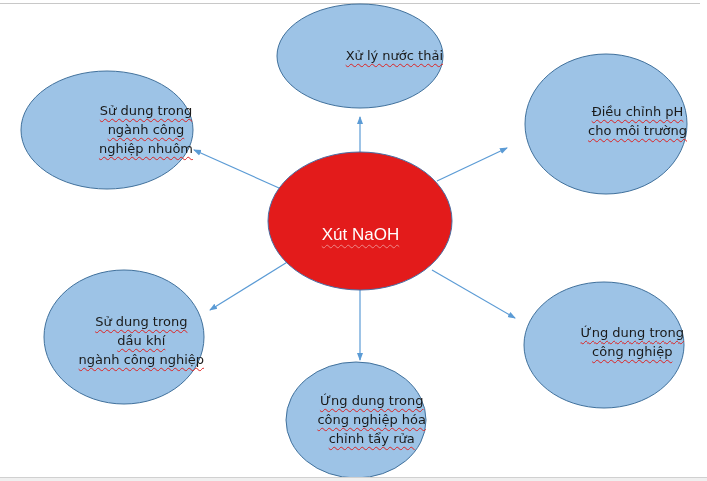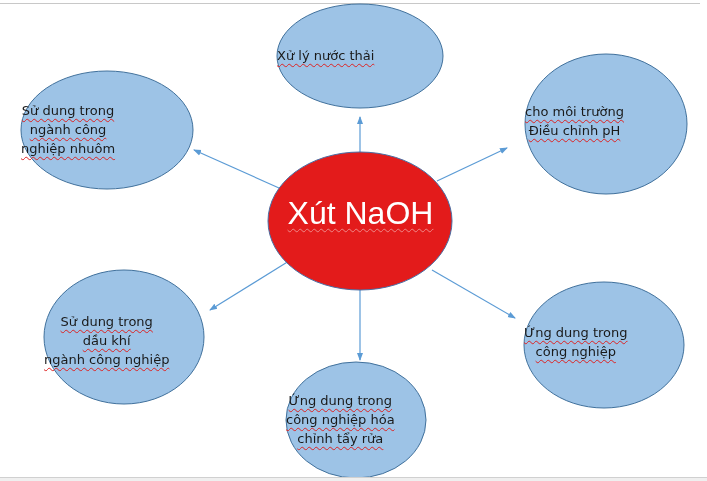--- a/index.html
+++ b/index.html
@@ -3,25 +3,25 @@
   <meta charset="utf-8">
   <style>
     html, body { margin: 0; padding: 0; background: #ffffff; }
     body { width: 707px; height: 481px; position: relative; overflow: hidden; font-family: "Liberation Sans", sans-serif; }
     .topline { position: absolute; left: 0; top: 3px; width: 700px; height: 1px; background: #c8c8c8; }
     .bottombar { position: absolute; left: 0; top: 477px; width: 707px; height: 4px; background: #efefef; border-top: 1px solid #d0d0d0; }
     svg.diagram { position: absolute; left: 0; top: 0; }
     .node-label {
       position: absolute; text-align: center; color: #1a1a1a;
       font-family: "DejaVu Sans", sans-serif; font-size: 13px; line-height: 19px;
-      display: flex; align-items: center; justify-content: flex-start;
+      display: flex; align-items: center; justify-content: flex-end;
     }
     .node-label span.line { display: block; text-decoration: underline wavy #d22; text-decoration-thickness: 1px; text-underline-offset: 3px; }
-    .center-label { position: absolute; color: #ffffff; font-family: "Liberation Sans", sans-serif; font-size: 32px;
-      display: flex; align-items: flex-start; justify-content: center; text-align: center; }
+    .center-label { position: absolute; color: #ffffff; font-family: "Liberation Sans", sans-serif; font-size: 17px;
+      display: flex; align-items: flex-end; justify-content: center; text-align: center; }
     .center-label span { text-decoration: underline wavy #e88; text-decoration-thickness: 1px; text-underline-offset: 4px; }
   </style>
 </head>
 <body>
 
 <div class="topline"></div>
 
 <svg class="diagram" width="707" height="481" viewBox="0 0 707 481">
   <defs>
     <marker id="arrowhead" markerWidth="8" markerHeight="8" refX="7" refY="4" orient="auto" markerUnits="userSpaceOnUse">
@@ -53,22 +53,22 @@
 </div>
 
 <div class="node-label" style="left:277px; top:30px; width:166px; height:50px;">
   <div>
     <span class="line">Xử lý nước thải</span>
   </div>
 </div>
 
 <div class="node-label" style="left:525px; top:86px; width:162px; height:70px;">
   <div>
+    <span class="line">Điều chỉnh pH</span>
     <span class="line">cho môi trường</span>
-    <span class="line">Điều chỉnh pH</span>
   </div>
 </div>
 
 <div class="node-label" style="left:524px; top:307px; width:160px; height:70px;">
   <div>
     <span class="line">Ứng dung trong</span>
     <span class="line">công nghiệp</span>
   </div>
 </div>
 

